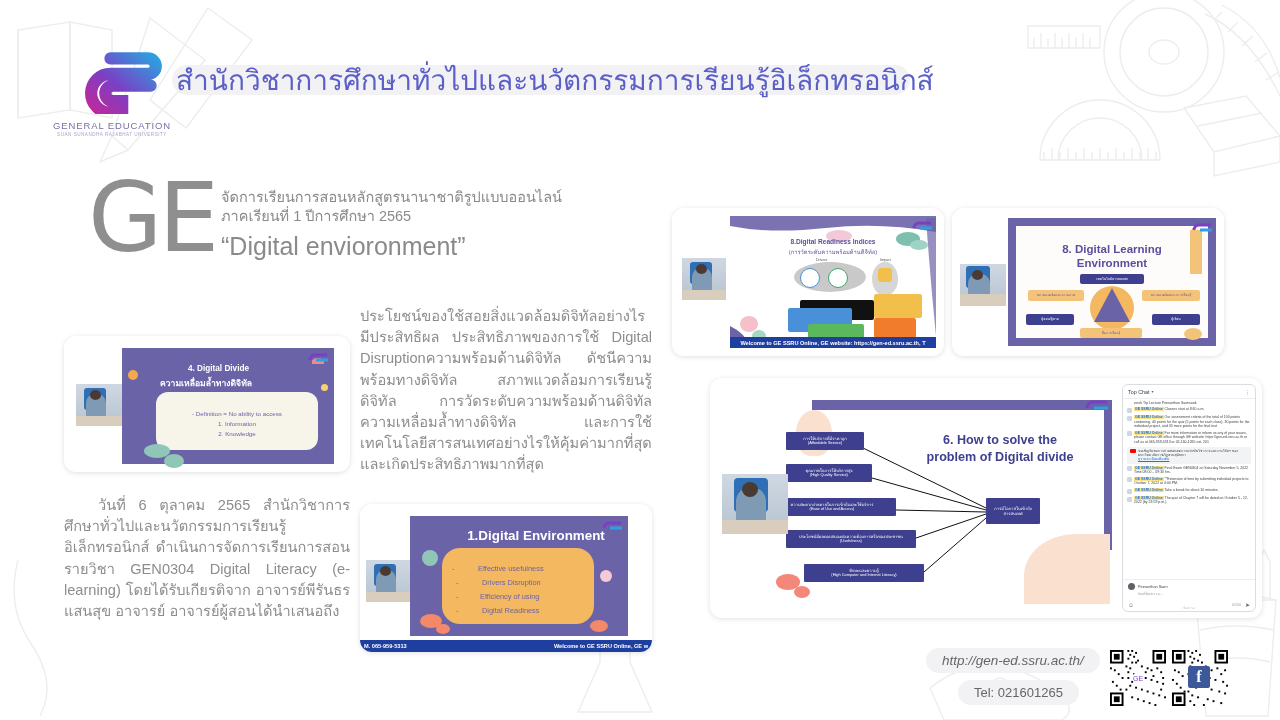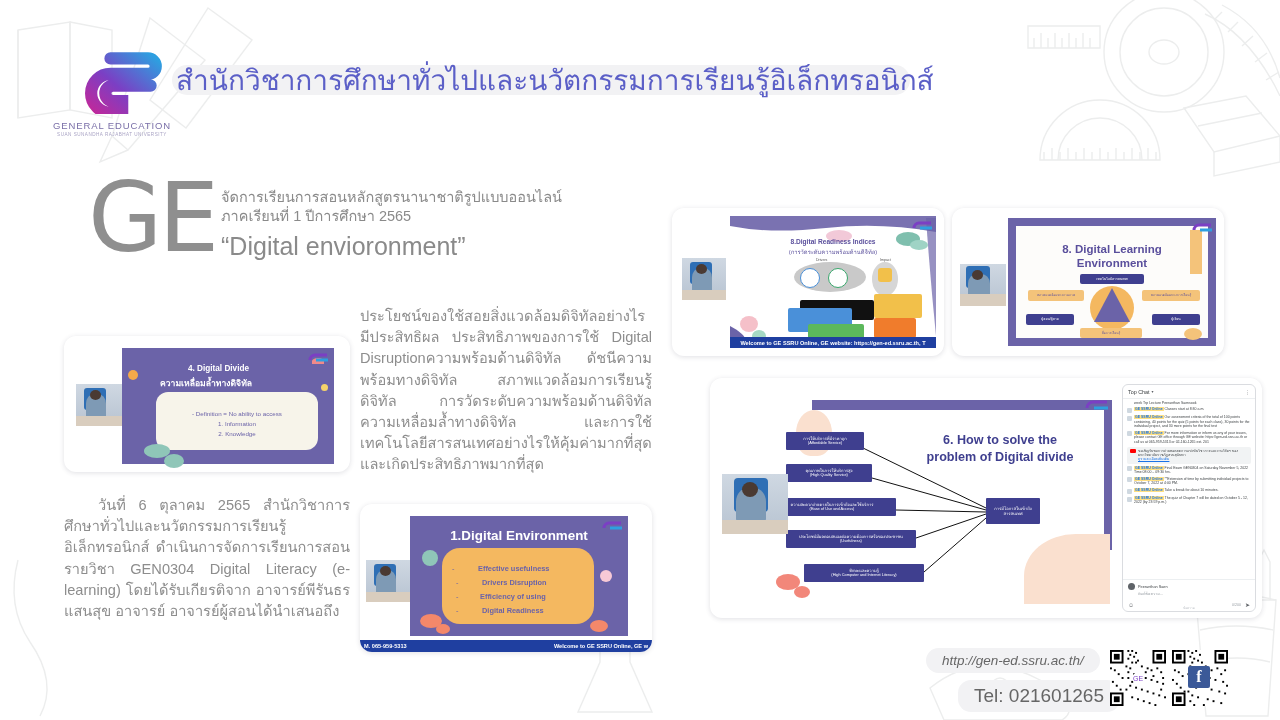--- a/index.html
+++ b/index.html
@@ -59,21 +59,21 @@
   .sd-t2 { position:absolute; color:#fff; font-size:8.6px; font-weight:700; }
   .sd-panel { position:absolute; background:#f7f4ea; border-radius: 12px; }
   .sd-li { position:absolute; color:#6b63a8; font-size:6.2px; text-align:center; width:100%; }
   .blob { position:absolute; border-radius:50%; }
 
   
   .s-env { position:absolute; background:#6b63a8; }
   .se-title { position:absolute; width:100%; text-align:center; color:#fff;
               font-size:13.4px; font-weight:700; }
   .se-panel { position:absolute; background:#f4b860; border-radius: 18px; }
-  .se-li { position:absolute; color:#6b63a8; font-size:7.4px;font-weight:bold; }
+  .se-li { position:absolute; color:#6b63a8; font-size:7.4px; }
   .se-dash { position:absolute; color:#6b63a8; font-size:7.4px; }
   .banner { position:absolute; left:0; right:0; background:#1f3fa0; color:#fff;
             font-size:5.6px; font-weight:700; display:flex; align-items:center;
             justify-content:space-between; padding: 0 4px; }
 
   
   .s-ri { position:absolute; background:#fff; }
   .ri-t1 { position:absolute; color:#5a4f9c; font-size:6.6px; font-weight:700; text-align:center; width:100%; }
   .ri-t2 { position:absolute; color:#5a4f9c; font-size:5.8px; text-align:center; width:100%; }
   .ri-box { position:absolute; border-radius:2px; }
@@ -125,21 +125,21 @@
   .cf-ph { font-size:3.8px; color:#9aa0a6; margin-left:10px; margin-top:1px; }
   .cf-row2 { display:flex; align-items:center; justify-content:space-between; margin-top:4px; }
   .cf-cnt { font-size:3.6px; color:#9aa0a6; }
   .chat-note { position:absolute; bottom:1px; left:0; right:0; text-align:center;
                font-size:3.2px; color:#bdc1c6; }
 
   
   .pill-url { position:absolute; background:#f2f2f4; border-radius:13px; padding:5px 16px;
               font-size:13.5px; color:#666;font-style:italic; }
   .pill-tel { position:absolute; background:#f2f2f4; border-radius:13px; padding:5px 16px;
-              font-size:19px; color:#666; }
+              font-size:13px; color:#666; }
   .qr { position:absolute; background:#fff; }
   .fb { position:absolute; background:#3b5998; border-radius:2px; display:flex;
         align-items:center; justify-content:center; color:#fff; font-weight:700;
         font-family:"Liberation Serif", serif; }
 </style>
 </head>
 <body>
 
 <div id="page">
 
@@ -250,21 +250,21 @@
       <div class="blob" style="left:42px;bottom:-4px;width:20px;height:14px;background:#8fc6b8;border-radius:50%;"></div>
       <svg style="position:absolute;right:4px;top:2px;width:24px;height:14px;">
         <path d="M4 10 a5 5 0 0 1 5-5 h12" fill="none" stroke="#7b3fc4" stroke-width="3"></path>
         <path d="M10 10 h12" fill="none" stroke="#2e9fe0" stroke-width="3"></path>
       </svg>
     </div>
   </div>
 
   <div class="card" style="left:360px; top:504px; width:292px; height:148px;">
     <div class="s-env" style="left:50px; top:12px; width:218px; height:120px;">
-      <div class="se-title" style="top:12px;">1.Digital Environment</div>
+      <div class="se-title" style="top:12px;margin-left:17px;">1.Digital Environment</div>
       <div class="se-panel" style="left:32px; top:32px; width:152px; height:76px;"></div>
       <div class="se-dash" style="left:42px; top:48px;">-</div>
       <div class="se-dash" style="left:46px; top:62px;">-</div>
       <div class="se-dash" style="left:46px; top:76px;">-</div>
       <div class="se-dash" style="left:46px; top:90px;">-</div>
       <div class="se-li" style="left:68px; top:48px;">Effective usefulness</div>
       <div class="se-li" style="left:72px; top:62px;">Drivers Disruption</div>
       <div class="se-li" style="left:70px; top:76px;">Efficiency of using</div>
       <div class="se-li" style="left:72px; top:90px;">Digital Readiness</div>
       <div class="blob" style="left:12px;top:34px;width:16px;height:16px;background:#8fc6b8;"></div>

